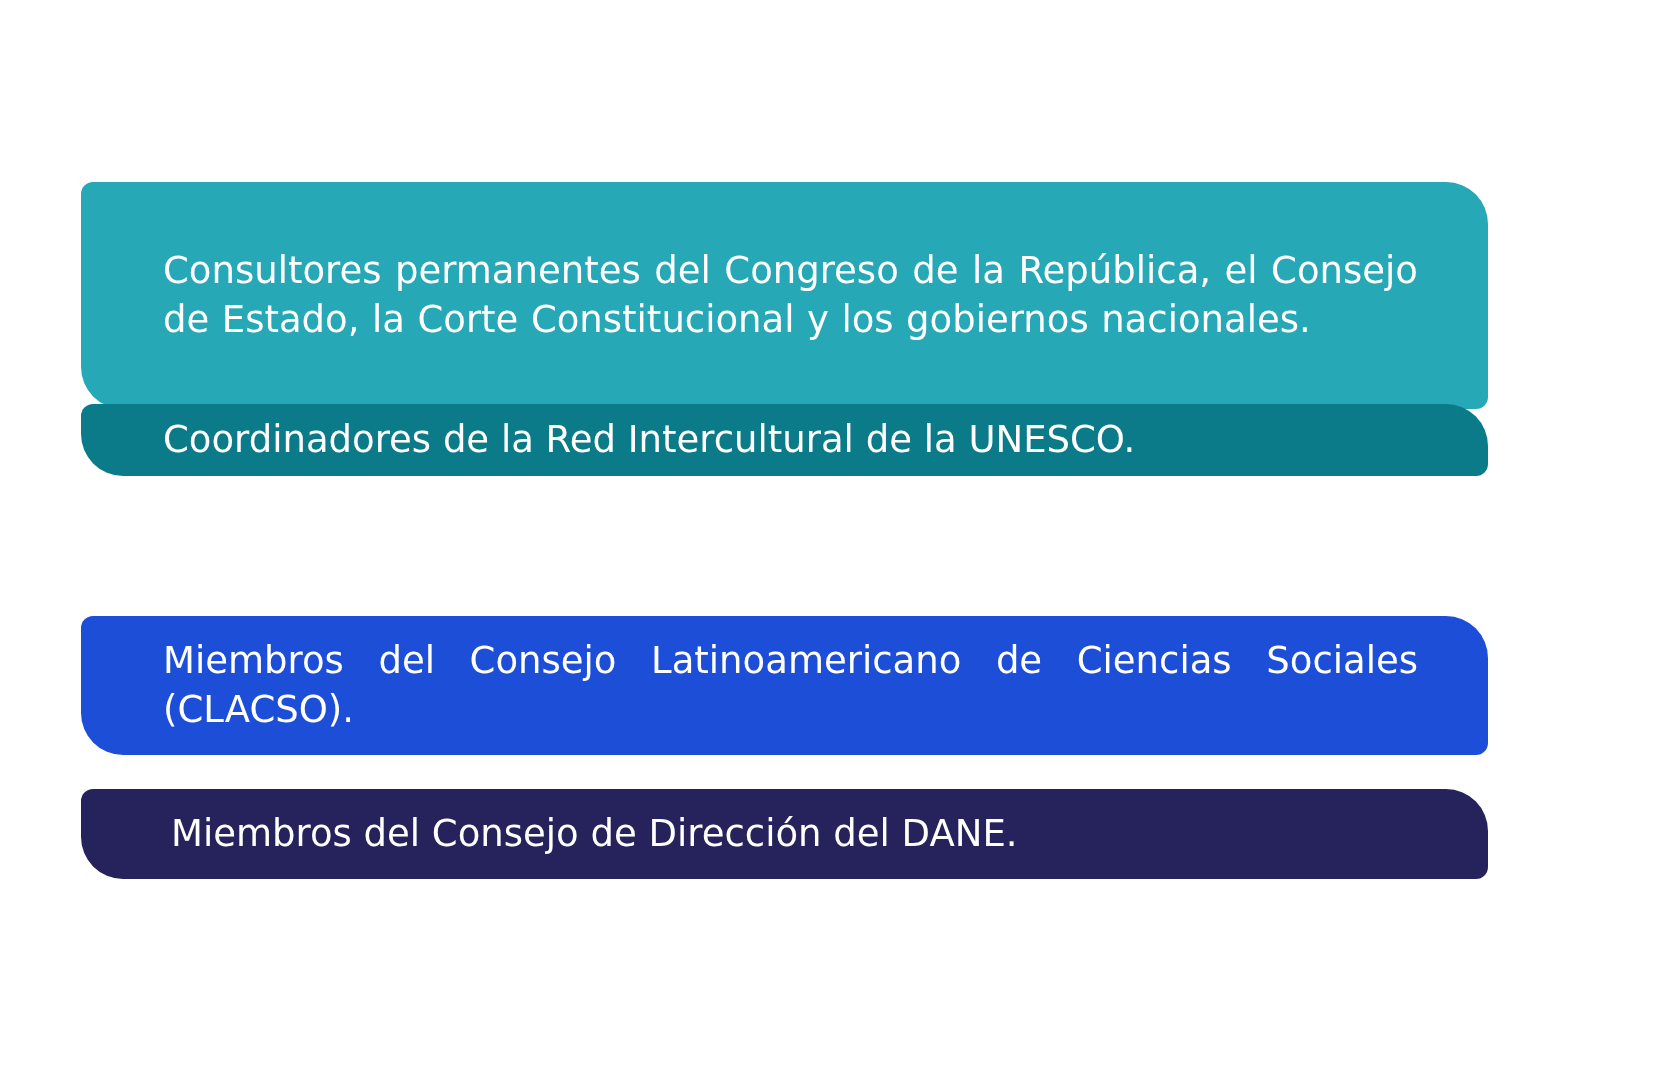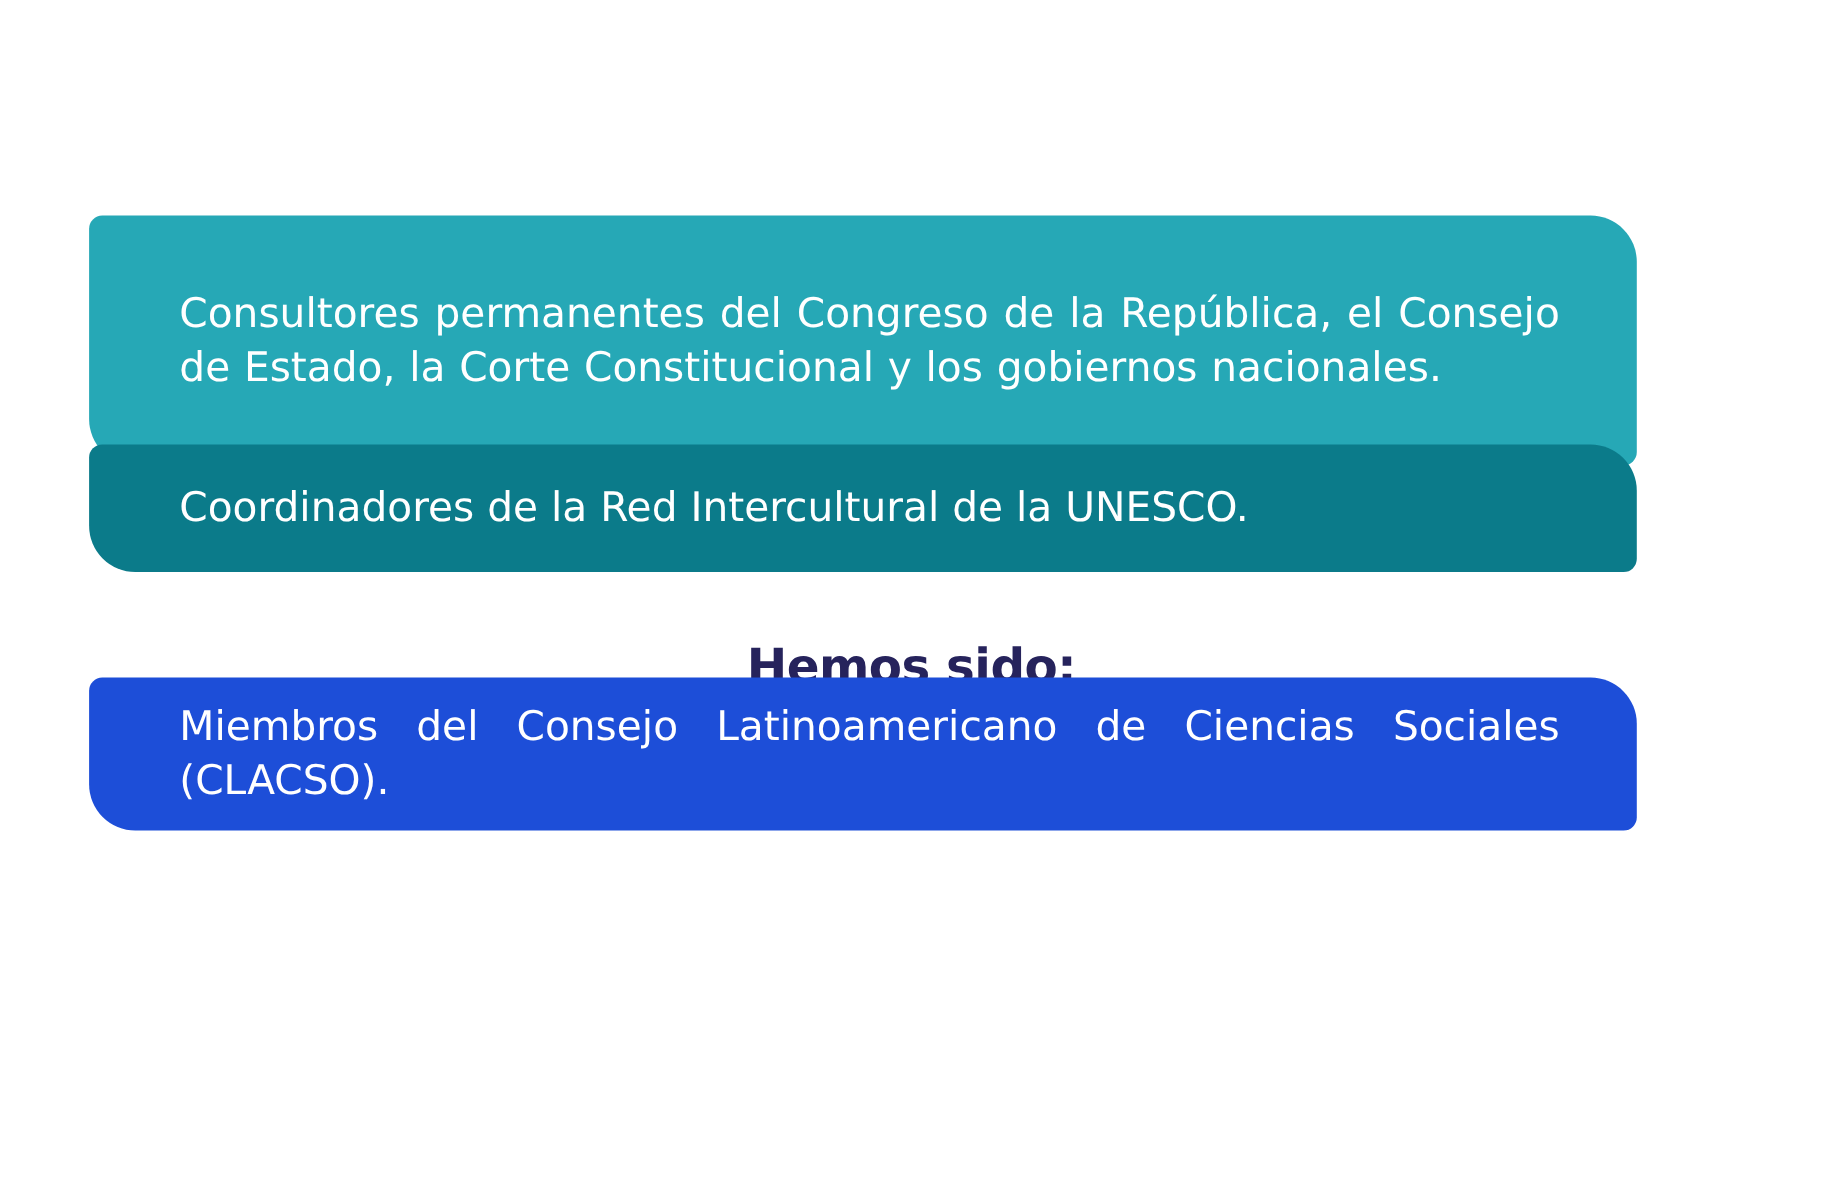--- a/index.html
+++ b/index.html
@@ -58,39 +58,39 @@
   }
   .card-text {
     margin: 0;
     padding: 0;
     line-height: 1.30;
   }
 
   
   .card-1 {
     left: 81px;
-    top: 196px;
+    top: 182px;
     width: 1407px;
     height: 227px;
     background: #26a8b6;
     padding: 0 70px 0 82px;
   }
   .card-1 .card-text {
     font-size: 37px;
     text-align: justify;
     text-align-last: left;
     word-spacing: 0.02em;
   }
 
   
   .card-2 {
     left: 81px;
     top: 404px;
     width: 1407px;
-    height: 116px;
+    height: 72px;
     background: #0b7b8a;
     padding: 0 70px 0 82px;
   }
   .card-2 .card-text {
     font-size: 37px;
     text-align: left;
   }
 
   
   .card-3 {
@@ -128,20 +128,22 @@
 
 
   <div class="card card-1">
     <p class="card-text">Consultores permanentes del Congreso de la República, el Consejo de Estado, la Corte Constitucional y los gobiernos nacionales.</p>
   </div>
 
   <div class="card card-2">
     <p class="card-text">Coordinadores de la Red Intercultural de la UNESCO.</p>
   </div>
 
-  <h2 class="heading heading-2">Hemos sido:</h2>
 
   <div class="card card-3">
     <p class="card-text">Miembros del Consejo Latinoamericano de Ciencias Sociales (CLACSO).</p>
   </div>
 
+  <div class="card card-4">
+    <p class="card-text">Miembros del Consejo de Dirección del DANE.</p>
+  </div>
 
 </div>
 
 </body></html>

